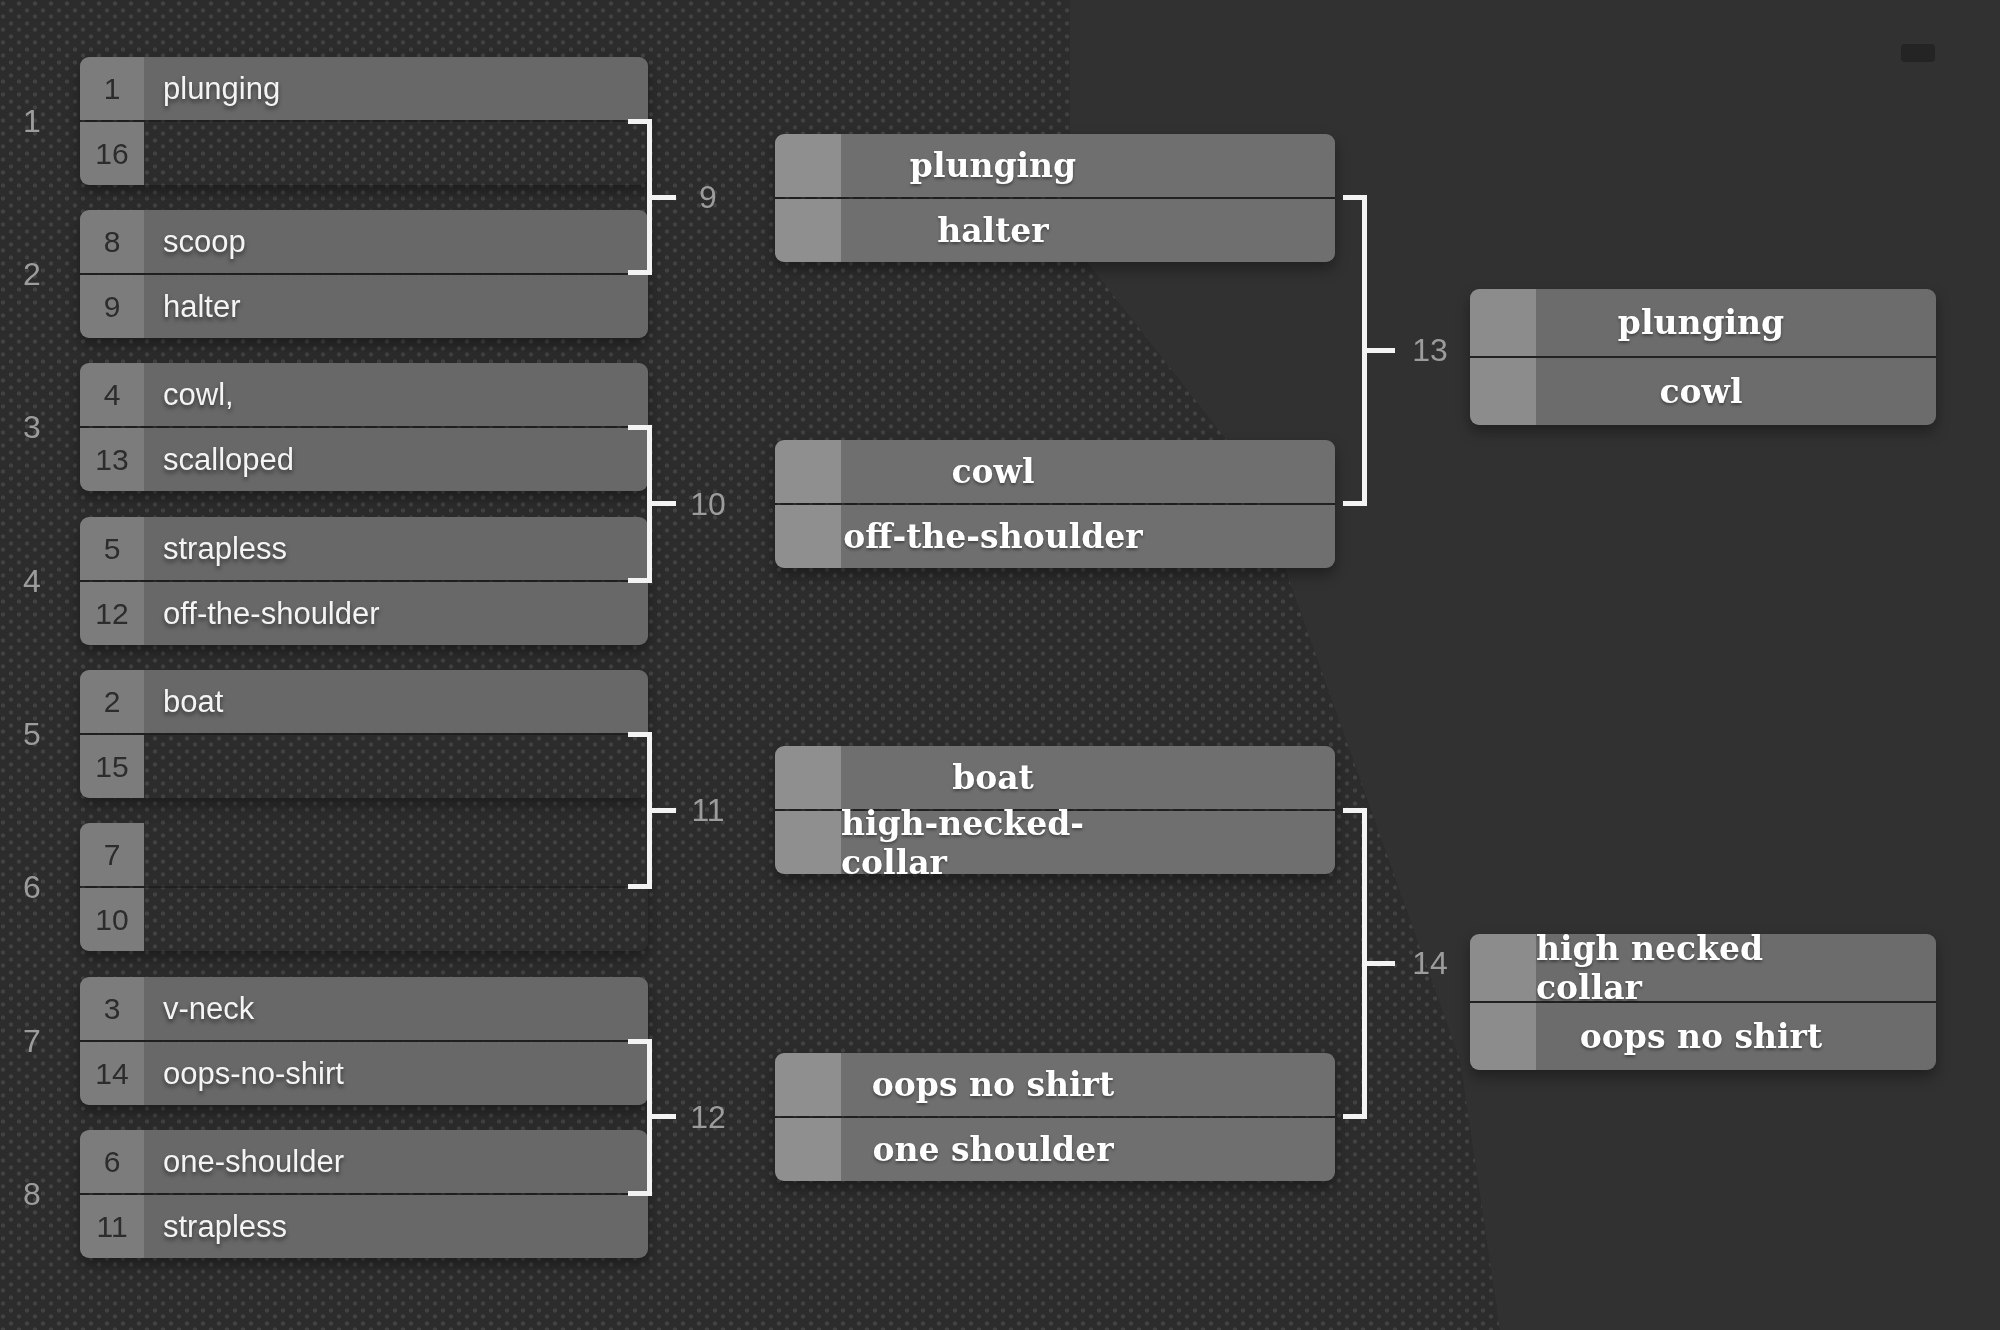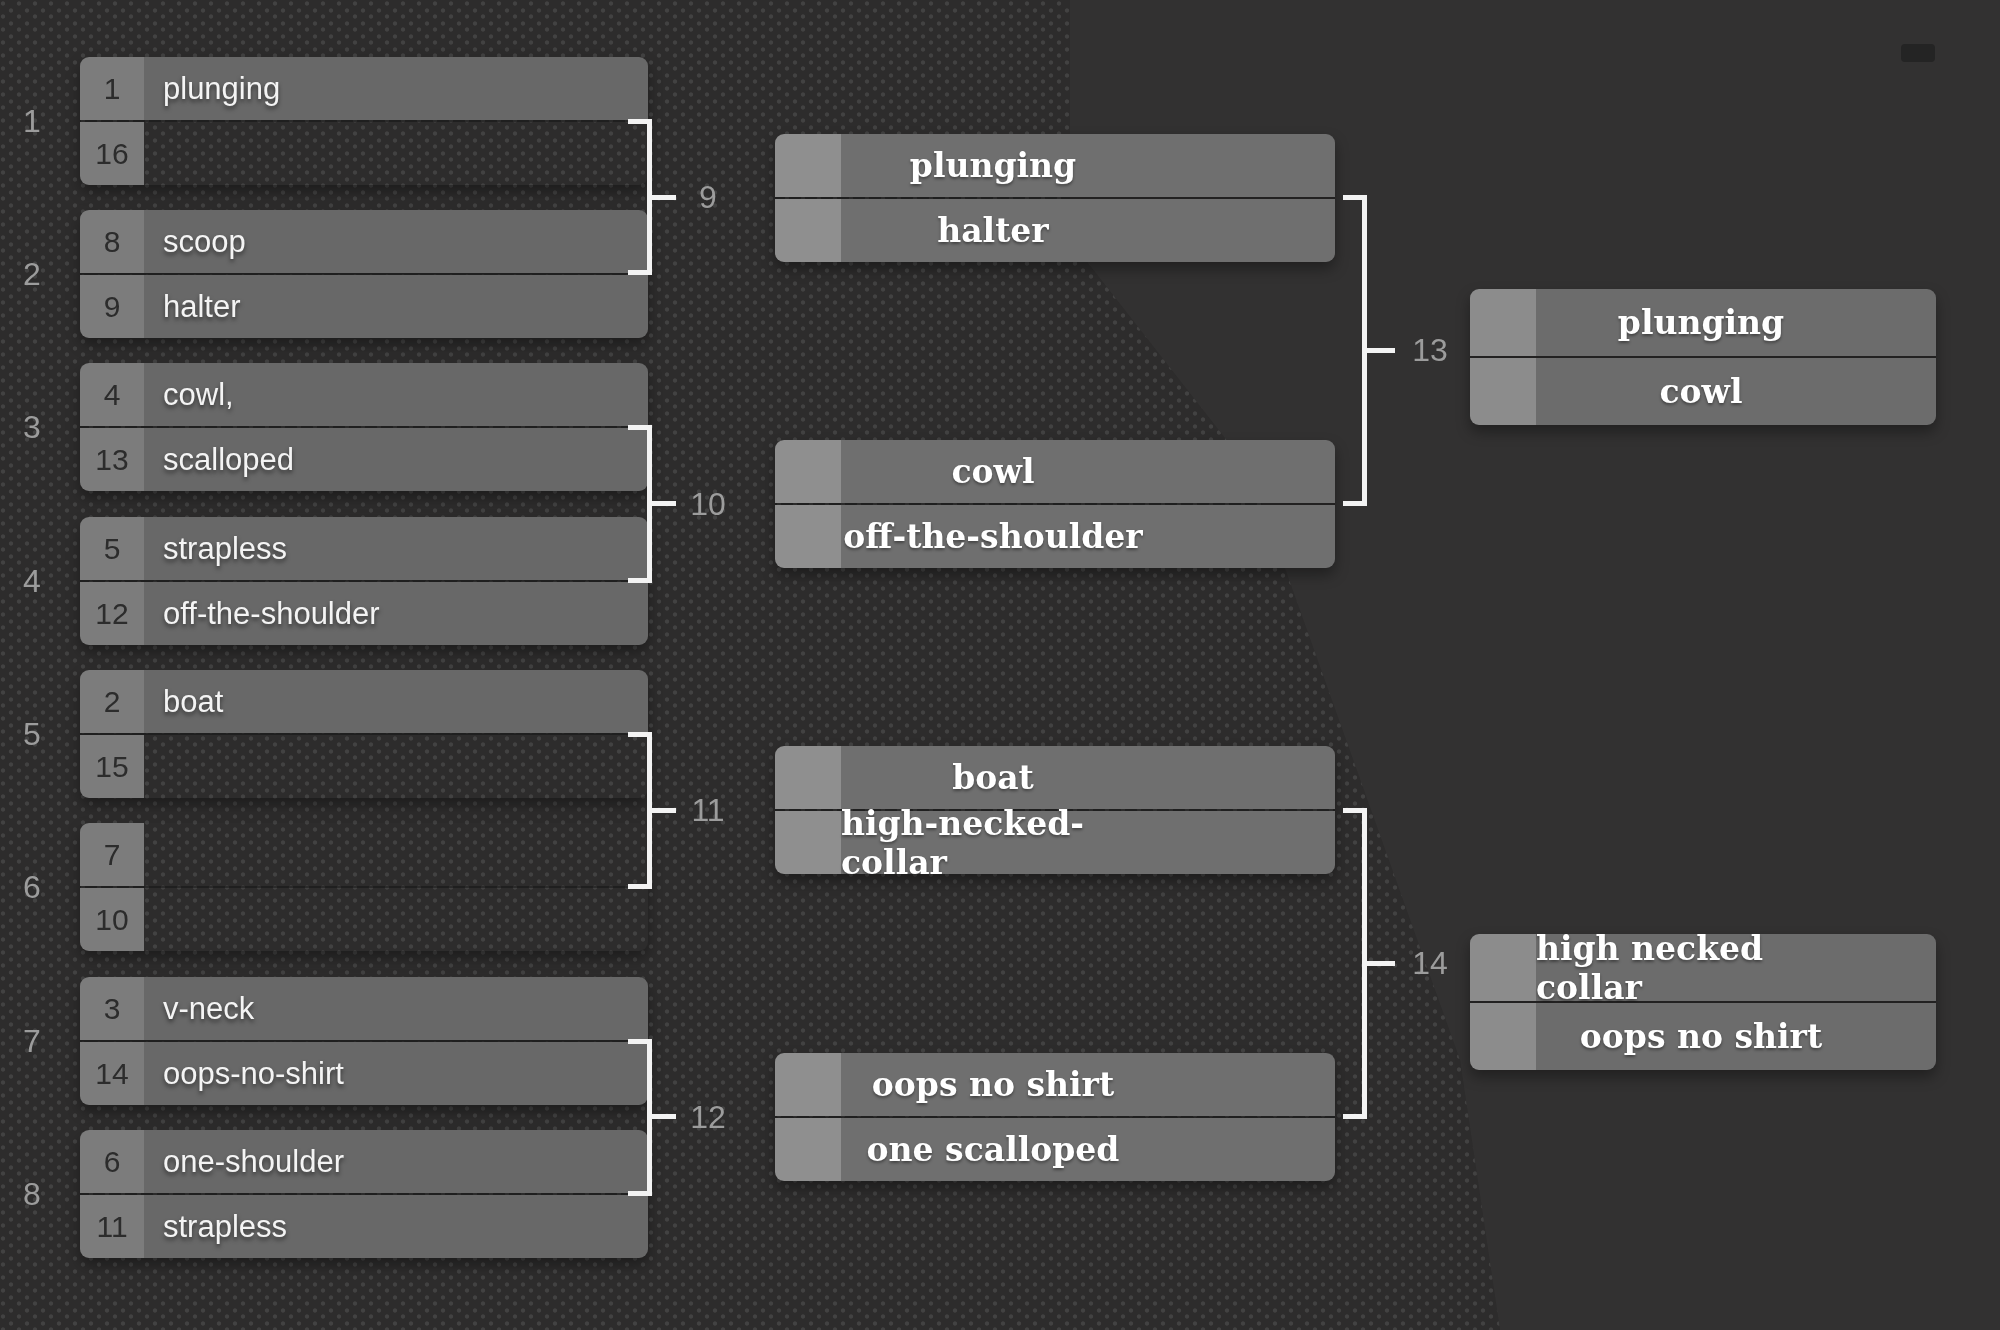--- a/index.html
+++ b/index.html
@@ -203,21 +203,21 @@
       <div class="nm">high-necked-collar</div>
     </div>
   </div>
   <div class="match r2" style="top:1053px">
     <div class="row">
       <div class="seed"></div>
       <div class="nm">oops no shirt</div>
     </div>
     <div class="row">
       <div class="seed"></div>
-      <div class="nm">one scalloped</div>
+      <div class="nm">one shoulder</div>
     </div>
   </div>
 
   <div class="brk b2" style="top:195px;height:311px"></div>
   <div class="stub s2" style="top:348px"></div>
   <div class="brk b2" style="top:808px;height:311px"></div>
   <div class="stub s2" style="top:961px"></div>
 
   <div class="mlabel lab3" style="top:331px">13</div>
   <div class="mlabel lab3" style="top:944px">14</div>

